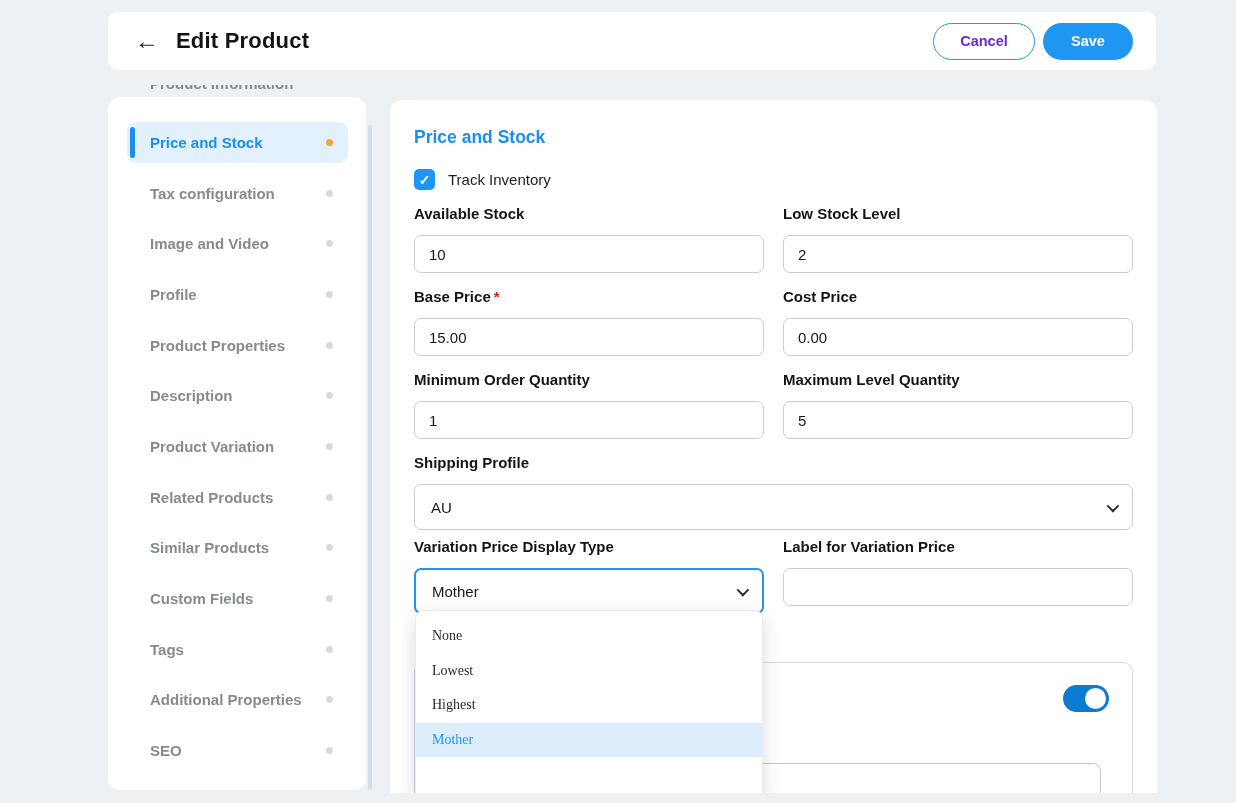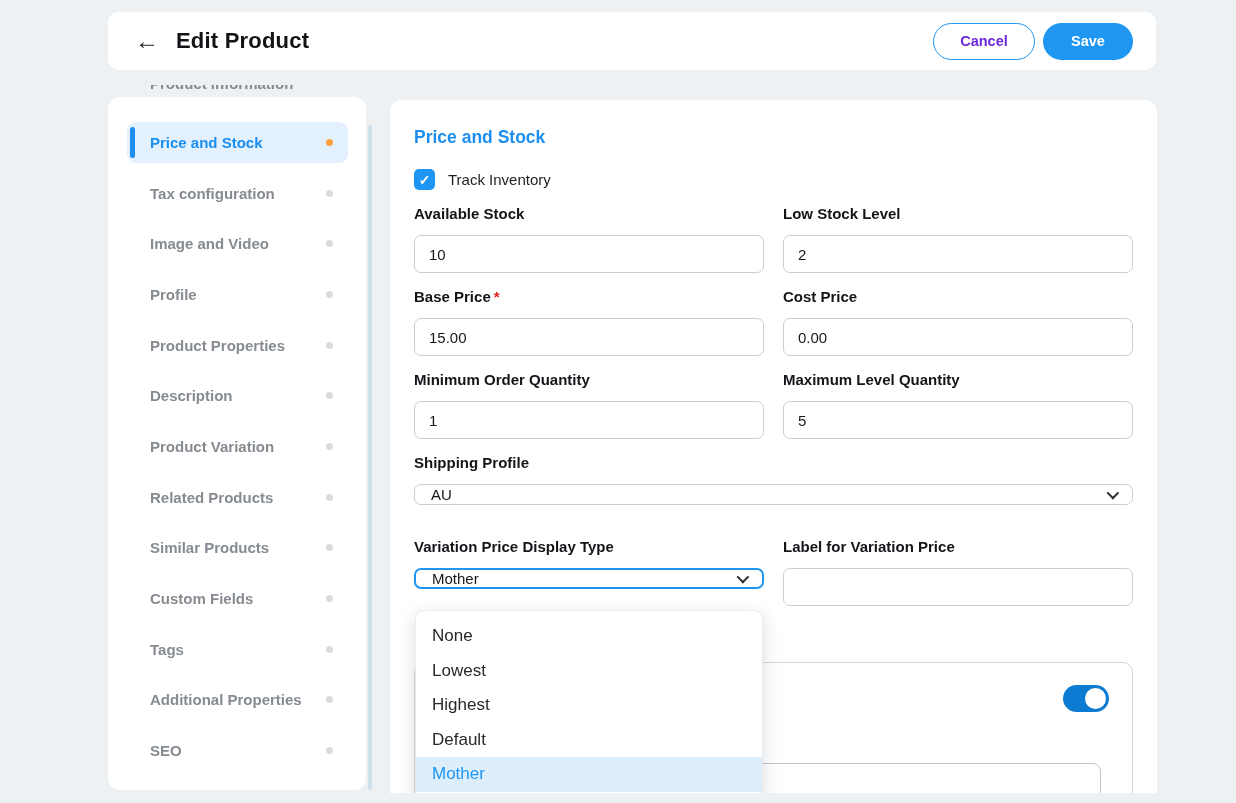--- a/index.html
+++ b/index.html
@@ -71,21 +71,21 @@
   .f-label { position:absolute; font-size:15px; font-weight:700; color:#131519; }
   .req { color:#e02020; margin-left:3px; }
   .f-input {
     position:absolute; height:38px; width:350px;
     border:1px solid #c9ced3; border-radius:7px; background:#fff;
     padding:0 14px; font-size:15px; color:#17181a;
     font-family:Liberation Sans, sans-serif; outline:none;
   }
   .col2 { left:393px; }
   .f-select {
-    position:absolute; height:21px; border:1px solid #c9ced3; border-radius:7px; background:#fff;
+    position:absolute; height:46px; border:1px solid #c9ced3; border-radius:7px; background:#fff;
     display:flex; align-items:center; padding:0 16px; font-size:15px; color:#17181a; cursor:pointer;
   }
   .f-select.focused { border:2px solid #1e96f2; }
   .chev {
     margin-left:auto; width:9px; height:9px;
     border-right:2px solid #2c2d30; border-bottom:2px solid #2c2d30;
     transform:rotate(45deg) translateY(-2px);
   }
 
   
@@ -108,21 +108,21 @@
 
   
   .menu {
     position:absolute; left:25px; top:510px; width:348px; height:190px;
     background:#fff; border:1px solid #ececee; border-radius:8px;
     box-shadow:0 6px 18px rgba(30,40,60,.16);
     padding:8px 0; z-index:5;
   }
   .menu-item {
     height:34.5px; display:flex; align-items:center; padding:0 16px;
-    font-size:17px; color:#27292c; cursor:pointer;
+    font-size:14px; color:#27292c; cursor:pointer;font-family:Liberation Serif, serif;
   }
   .menu-item.selected { background:#dceefb; color:#1e96f2; }
 </style>
 </head>
 <body>
 
 <div class="header-card">
   <span class="back-arrow">←</span>
   <span class="page-title">Edit Product</span>
   <span class="header-spacer"></span>
@@ -234,17 +234,16 @@
     <div class="toggle">
       <span class="knob"></span>
     </div>
     <div class="sub-input"></div>
   </div>
 
   <div class="menu">
     <div class="menu-item">None</div>
     <div class="menu-item">Lowest</div>
     <div class="menu-item">Highest</div>
-    <div class="menu-item">Default</div>
     <div class="menu-item selected">Mother</div>
   </div>
 
 </div>
 
 </body></html>

